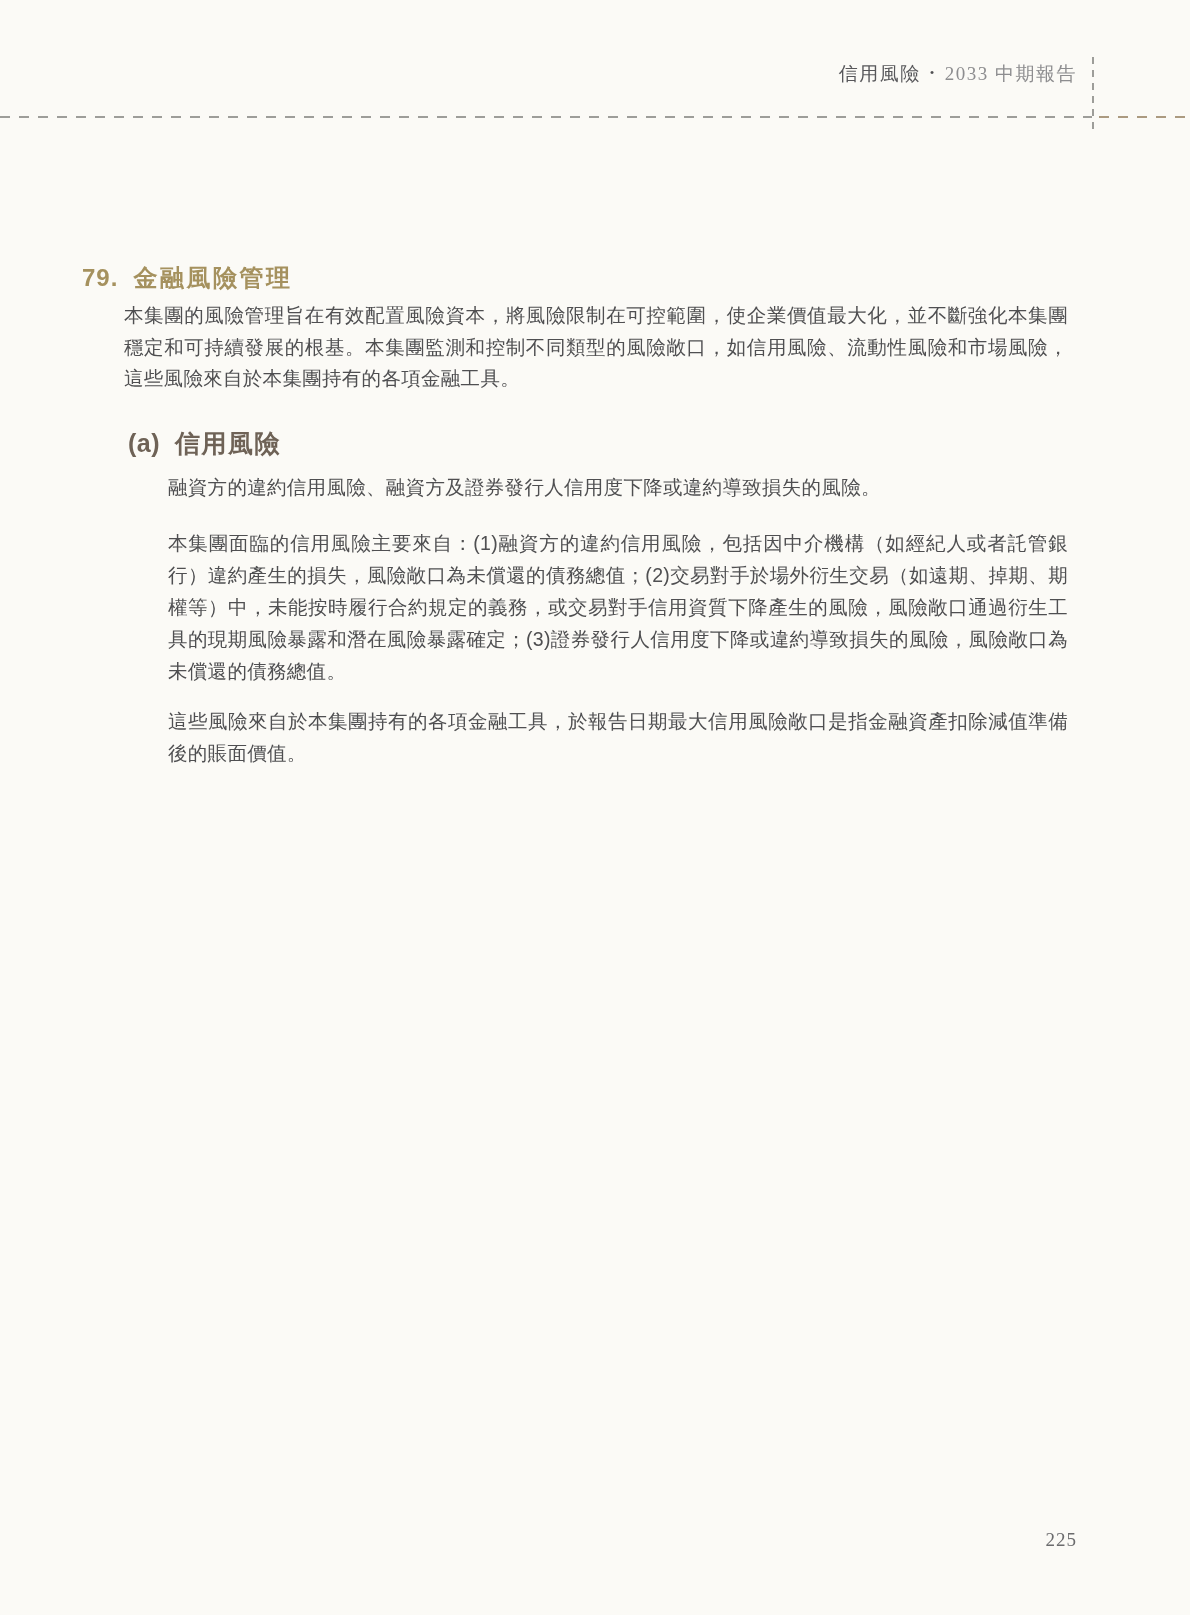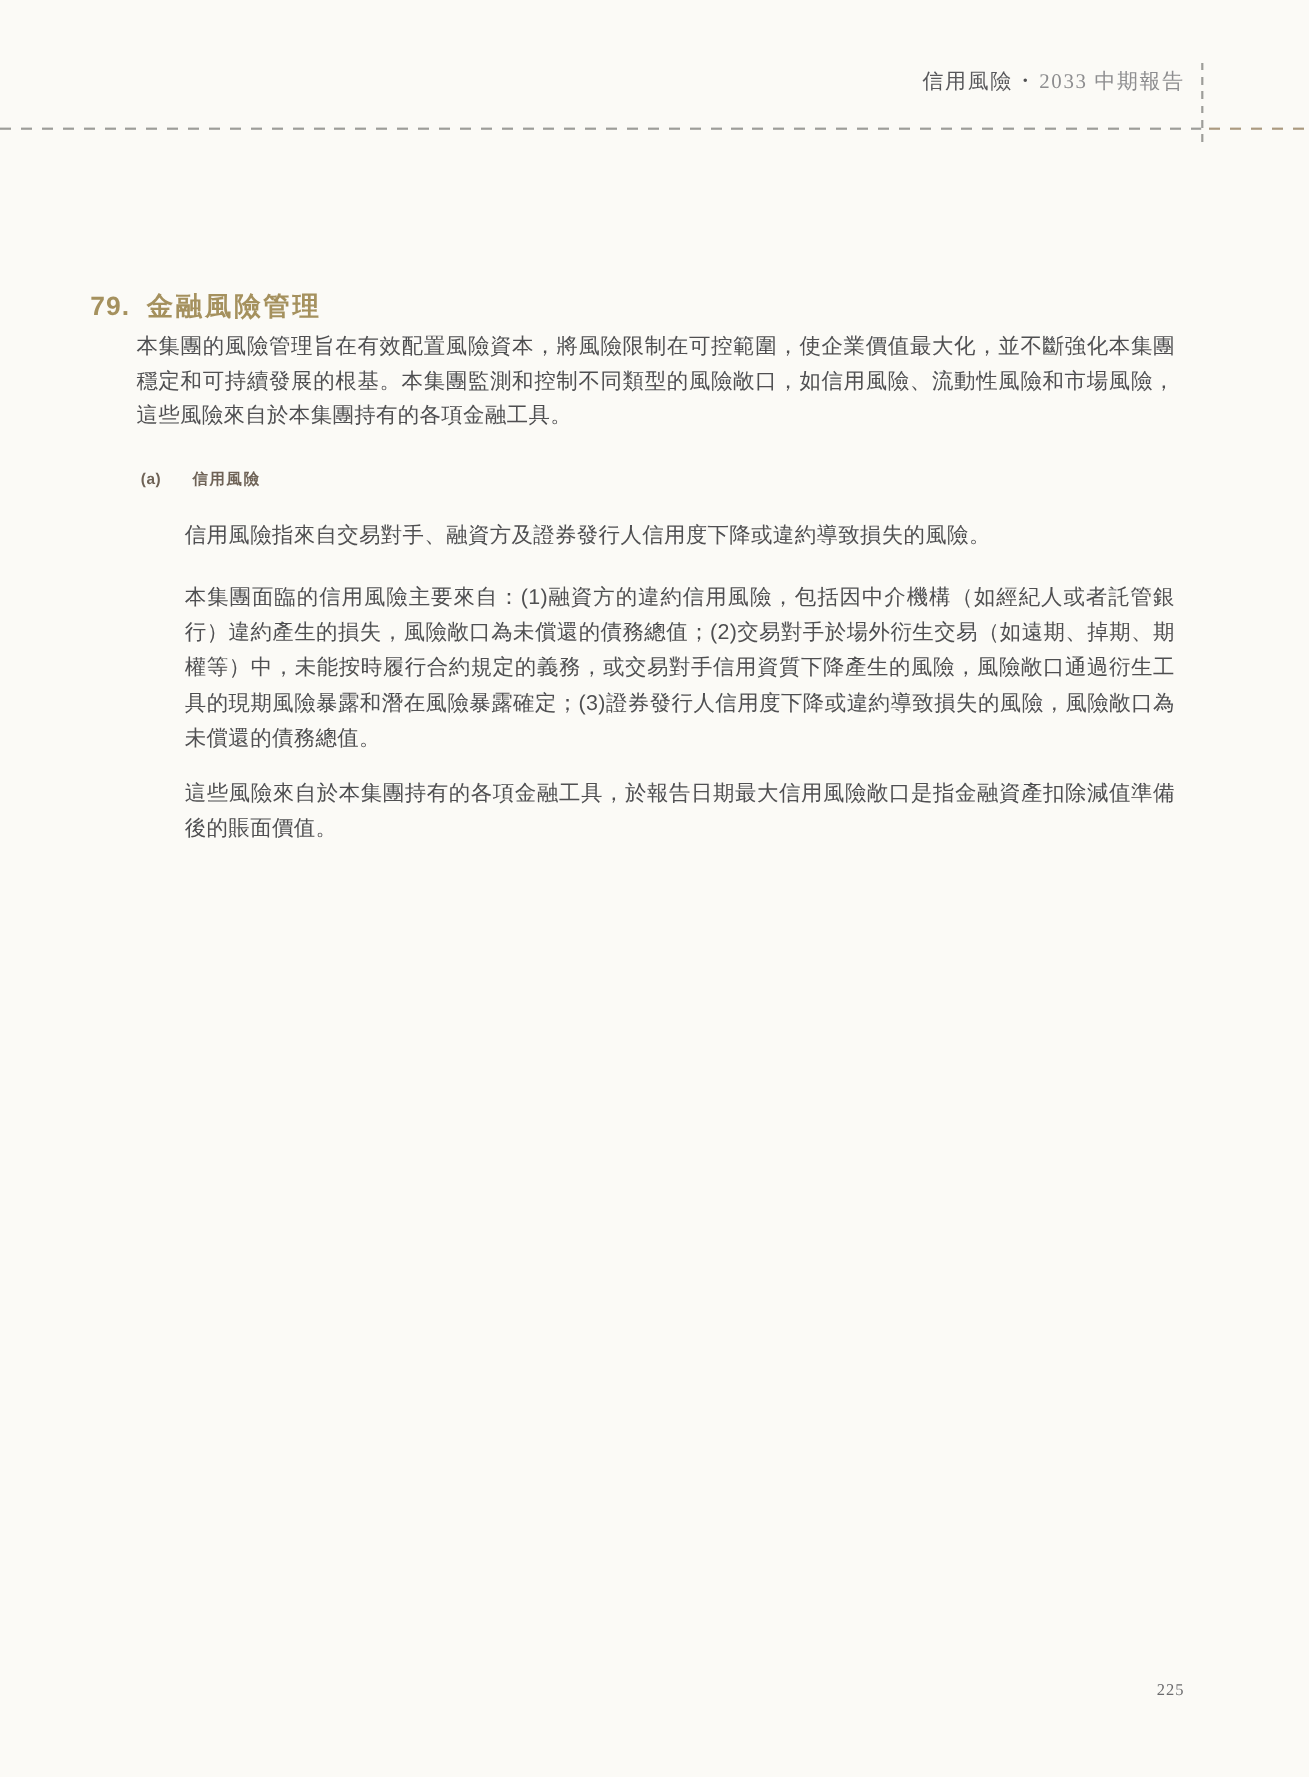--- a/index.html
+++ b/index.html
@@ -67,21 +67,21 @@
     font-size: 19.5px;
     line-height: 31.5px;
     text-align: justify;
     letter-spacing: 0.3px;
   }
 
   
   .h2 {
     left: 128px; top: 427px;
     color: #6e6256;
-    font-size: 14px;
+    font-size: 25px;
     font-weight: bold;
     white-space: nowrap;
   }
   .h2 .label { display: inline-block; width: 47px; letter-spacing: 0.5px; }
   .h2 .title { letter-spacing: 1.5px; }
 
   
   .body-p {
     left: 168px;
     width: 900px;
@@ -91,21 +91,21 @@
     letter-spacing: 0.3px;
   }
   .p-credit-def  { top: 471px; }
   .p-credit-main { top: 527px; }
   .p-credit-max  { top: 705px; }
 
   
   .pagenum {
     top: 1529px; right: 113px;
     font-family: "Liberation Serif", "DejaVu Serif", serif;
-    font-size: 15px;
+    font-size: 19px;
     color: #6b6b6d;
     letter-spacing: 1px;
   }
 </style>
 </head>
 <body>
 
 <div class="abs header-meta">
   <span>信用風險</span><span class="bullet">•</span><span class="light">2033 中期報告</span>
 </div>
@@ -117,17 +117,17 @@
 <div class="abs h1">
   <span class="num">79.</span><span class="title">金融風險管理</span>
 </div>
 
 <div class="abs intro">本集團的風險管理旨在有效配置風險資本，將風險限制在可控範圍，使企業價值最大化，並不斷強化本集團穩定和可持續發展的根基。本集團監測和控制不同類型的風險敞口，如信用風險、流動性風險和市場風險，這些風險來自於本集團持有的各項金融工具。</div>
 
 <div class="abs h2">
   <span class="label">(a)</span><span class="title">信用風險</span>
 </div>
 
-<div class="abs body-p p-credit-def">信用風險指來自交易對手、融資方及證券發行人信用度下降或違約導致損失的風險。</div>
+<div class="abs body-p p-credit-def">融資方的違約信用風險、融資方及證券發行人信用度下降或違約導致損失的風險。</div>
 <div class="abs body-p p-credit-main">本集團面臨的信用風險主要來自：(1)融資方的違約信用風險，包括因中介機構（如經紀人或者託管銀行）違約產生的損失，風險敞口為未償還的債務總值；(2)交易對手於場外衍生交易（如遠期、掉期、期權等）中，未能按時履行合約規定的義務，或交易對手信用資質下降產生的風險，風險敞口通過衍生工具的現期風險暴露和潛在風險暴露確定；(3)證券發行人信用度下降或違約導致損失的風險，風險敞口為未償還的債務總值。</div>
 <div class="abs body-p p-credit-max">這些風險來自於本集團持有的各項金融工具，於報告日期最大信用風險敞口是指金融資產扣除減值準備後的賬面價值。</div>
 
 <div class="abs pagenum">225</div>
 
 </body></html>

